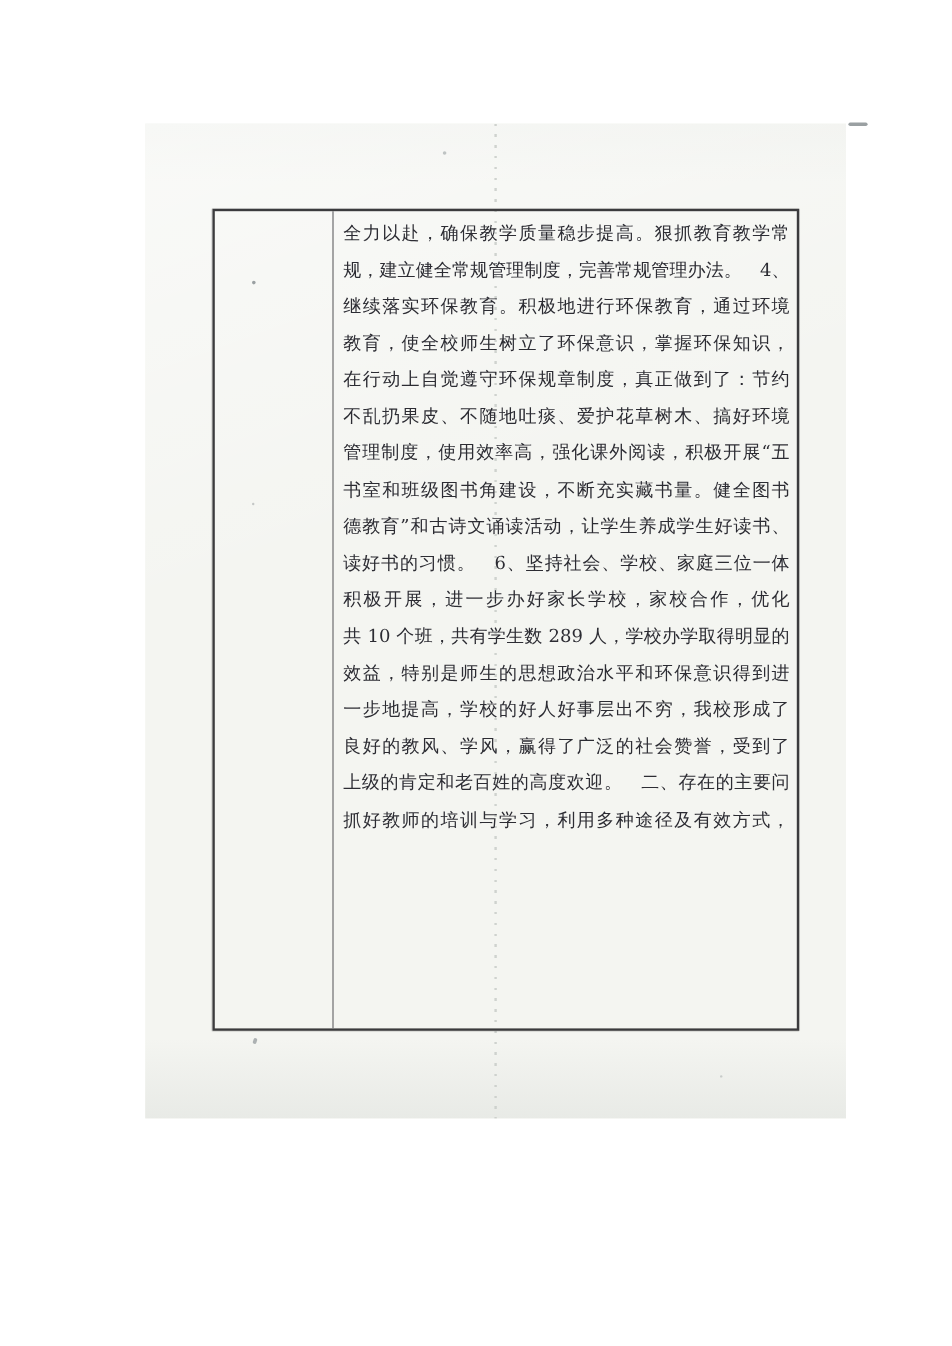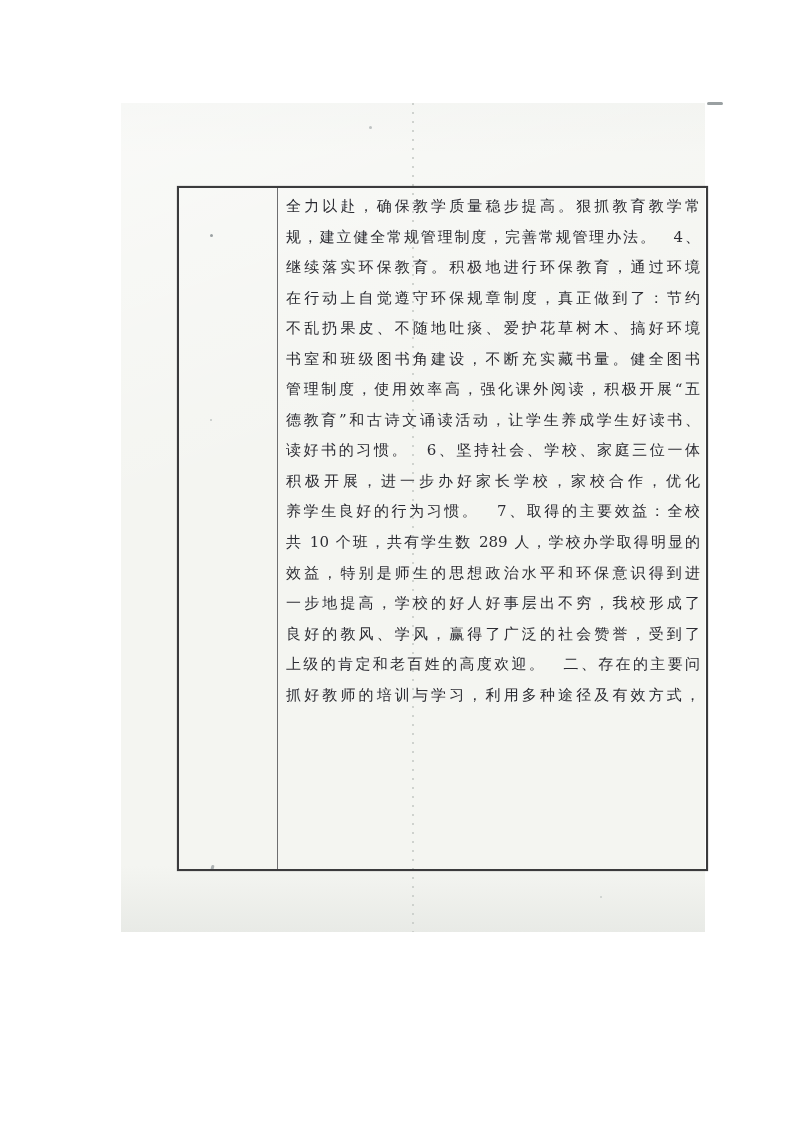--- a/index.html
+++ b/index.html
@@ -58,22 +58,22 @@
   .speck.s1 { left: 210px; top: 234px; width: 3px; height: 3px; }
   .speck.s2 { left: 210px; top: 419px; width: 2px; height: 2px; opacity: .55; }
   .speck.s3 { left: 369px; top: 126px; width: 3px; height: 3px; opacity: .6; }
   .speck.s4 { left: 211px; top: 865px; width: 3px; height: 5px; border-radius: 2px; transform: rotate(18deg); opacity: .8; }
   .speck.s5 { left: 600px; top: 896px; width: 2px; height: 2px; opacity: .45; }
 
   
   .doc-table {
     position: absolute;
     left: 177px;
-    top: 186px;
-    width: 531px;
+    top: 174px;
+    width: 489px;
     height: 685px;
     border: 2px solid var(--table-border, #3b3b3d);
     box-shadow: 0 0 1px rgba(40,40,40,0.55);
     display: flex;
     background: transparent;
   }
   .cell-left {
     width: 99px;
     border-right: 1.5px solid var(--divider, #6e6e70);
     flex: none;
@@ -109,28 +109,28 @@
   <div class="speck s3"></div>
   <div class="speck s4"></div>
   <div class="speck s5"></div>
 
   <div class="doc-table">
     <div class="cell-left"></div>
     <div class="cell-text">
         <div class="text-line">全力以赴，确保教学质量稳步提高。狠抓教育教学常</div>
         <div class="text-line">规，建立健全常规管理制度，完善常规管理办法。　4、</div>
         <div class="text-line">继续落实环保教育。积极地进行环保教育，通过环境</div>
+        <div class="text-line">教育，使全校师生树立了环保意识，掌握环保知识，</div>
         <div class="text-line">在行动上自觉遵守环保规章制度，真正做到了：节约</div>
         <div class="text-line">不乱扔果皮、不随地吐痰、爱护花草树木、搞好环境</div>
+        <div class="text-line">管理制度，使用效率高，强化课外阅读，积极开展“五</div>
         <div class="text-line">书室和班级图书角建设，不断充实藏书量。健全图书</div>
-        <div class="text-line">管理制度，使用效率高，强化课外阅读，积极开展“五</div>
         <div class="text-line">德教育”和古诗文诵读活动，让学生养成学生好读书、</div>
         <div class="text-line">读好书的习惯。　6、坚持社会、学校、家庭三位一体</div>
         <div class="text-line">积极开展，进一步办好家长学校，家校合作，优化</div>
-        <div class="text-line">养学生良好的行为习惯。　7、取得的主要效益：全校</div>
         <div class="text-line">共 10 个班，共有学生数 289 人，学校办学取得明显的</div>
         <div class="text-line">效益，特别是师生的思想政治水平和环保意识得到进</div>
         <div class="text-line">一步地提高，学校的好人好事层出不穷，我校形成了</div>
         <div class="text-line">良好的教风、学风，赢得了广泛的社会赞誉，受到了</div>
         <div class="text-line">上级的肯定和老百姓的高度欢迎。　二、存在的主要问</div>
         <div class="text-line">抓好教师的培训与学习，利用多种途径及有效方式，</div>
       </div>
   </div>
 
 </div>

